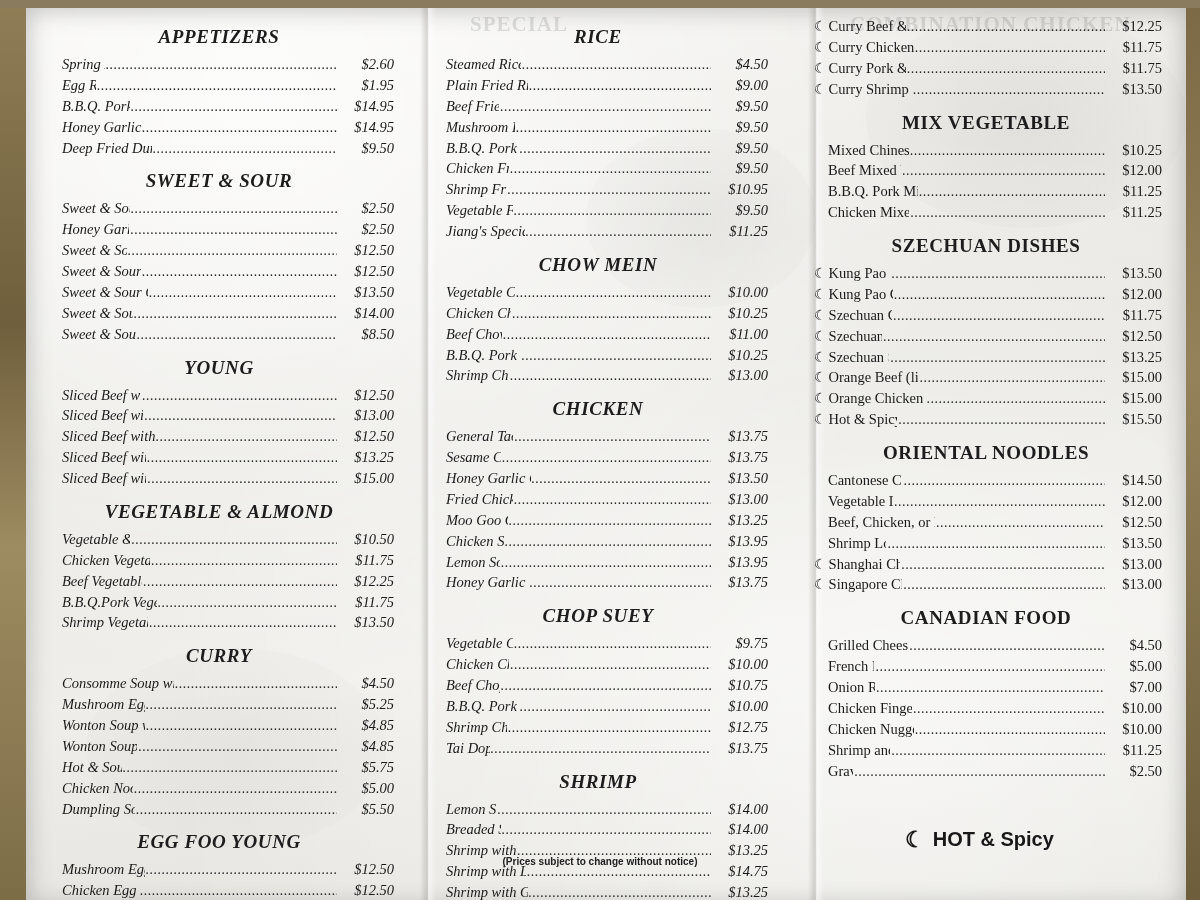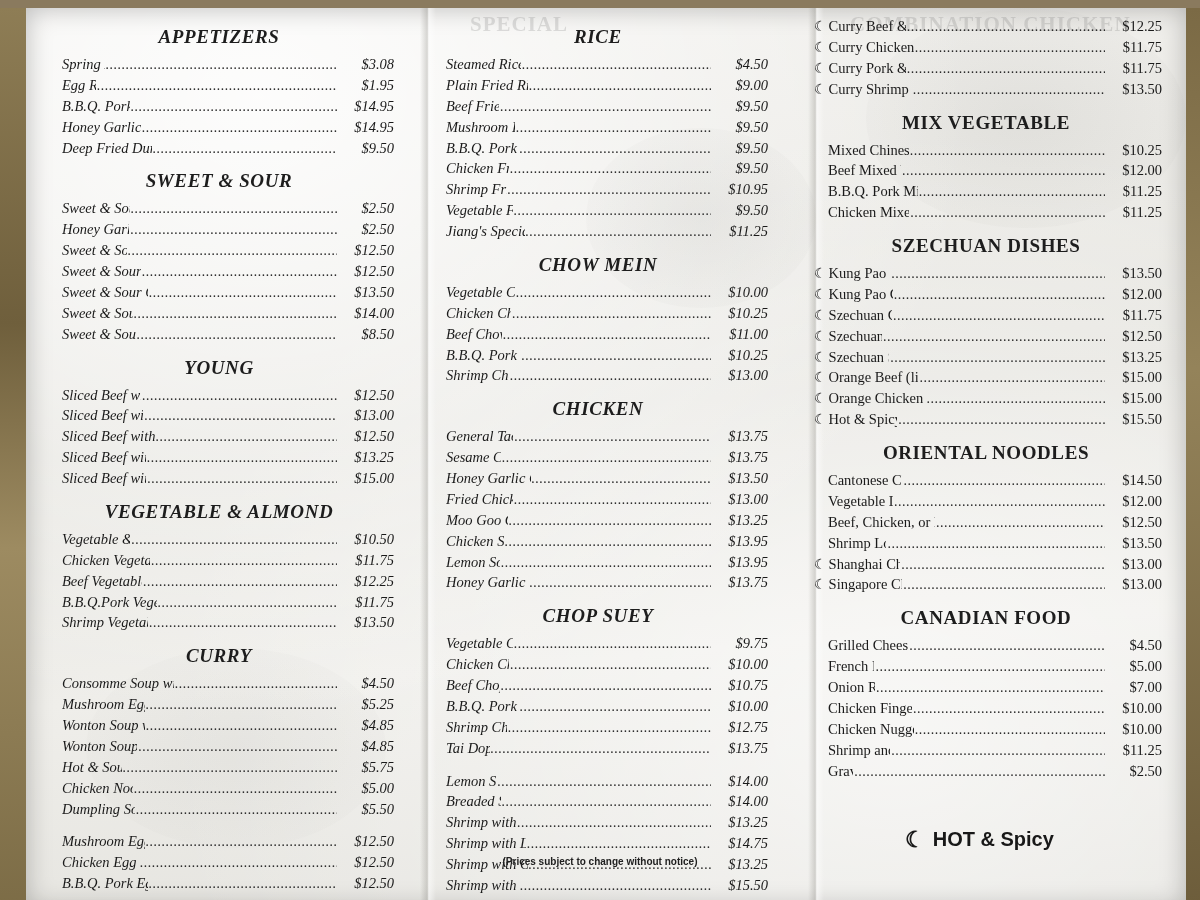--- a/index.html
+++ b/index.html
@@ -178,21 +178,21 @@
   <div class="ghost" id="ghost1">SPECIAL</div>
   <div class="ghost" id="ghost2">COMBINATION CHICKEN</div>
 
   <div class="col" id="col1">
       <div class="section">
         <div class="sec-title">APPETIZERS</div>
         <div class="pad-left">
           <div class="item">
             <span class="nm">Spring Roll</span>
             <span class="dots">..........................................................................................</span>
-            <span class="pr">$3.08</span>
+            <span class="pr">$2.60</span>
           </div>
           <div class="item">
             <span class="nm">Egg Roll</span>
             <span class="dots">..........................................................................................</span>
             <span class="pr">$1.95</span>
           </div>
           <div class="item">
             <span class="nm">B.B.Q. Pork (sliced)</span>
             <span class="dots">..........................................................................................</span>
             <span class="pr">$14.95</span>
@@ -343,20 +343,21 @@
             <span class="pr">$5.00</span>
           </div>
           <div class="item">
             <span class="nm">Dumpling Soup (5pcs)</span>
             <span class="dots">..........................................................................................</span>
             <span class="pr">$5.50</span>
           </div>
         </div>
       </div>
       <div class="section">
+        <div class="sec-title">EGG FOO YOUNG</div>
         <div class="pad-left">
           <div class="item">
             <span class="nm">Mushroom Egg Foo Young</span>
             <span class="dots">..........................................................................................</span>
             <span class="pr">$12.50</span>
           </div>
           <div class="item">
             <span class="nm">Chicken Egg Foo Young</span>
             <span class="dots">..........................................................................................</span>
             <span class="pr">$12.50</span>
@@ -524,20 +525,21 @@
             <span class="pr">$12.75</span>
           </div>
           <div class="item">
             <span class="nm">Tai Dop Voy</span>
             <span class="dots">..........................................................................................</span>
             <span class="pr">$13.75</span>
           </div>
         </div>
       </div>
       <div class="section">
+        <div class="sec-title">SHRIMP</div>
         <div class="pad-left">
           <div class="item">
             <span class="nm">Lemon Shrimp</span>
             <span class="dots">..........................................................................................</span>
             <span class="pr">$14.00</span>
           </div>
           <div class="item">
             <span class="nm">Breaded Shrimp</span>
             <span class="dots">..........................................................................................</span>
             <span class="pr">$14.00</span>

